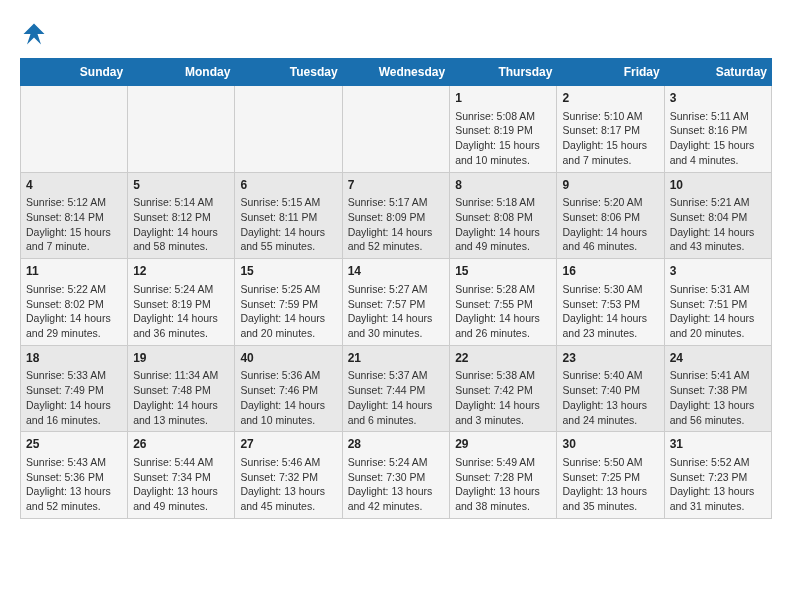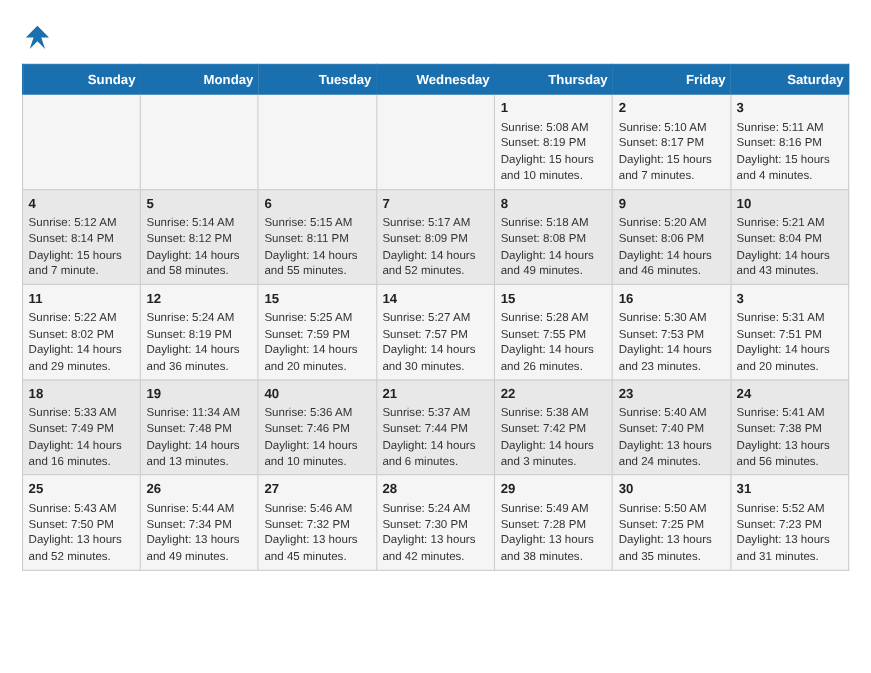--- a/index.html
+++ b/index.html
@@ -296,21 +296,21 @@
           <div>Sunrise: 5:41 AM</div>
           <div>Sunset: 7:38 PM</div>
           <div>Daylight: 13 hours</div>
           <div>and 56 minutes.</div>
         </td>
       </tr>
       <tr>
         <td>
           <span class="day-num">25</span>
           <div>Sunrise: 5:43 AM</div>
-          <div>Sunset: 7:50 PM</div>
+          <div>Sunset: 5:36 PM</div>
           <div>Daylight: 13 hours</div>
           <div>and 52 minutes.</div>
         </td>
         <td>
           <span class="day-num">26</span>
           <div>Sunrise: 5:44 AM</div>
           <div>Sunset: 7:34 PM</div>
           <div>Daylight: 13 hours</div>
           <div>and 49 minutes.</div>
         </td>

